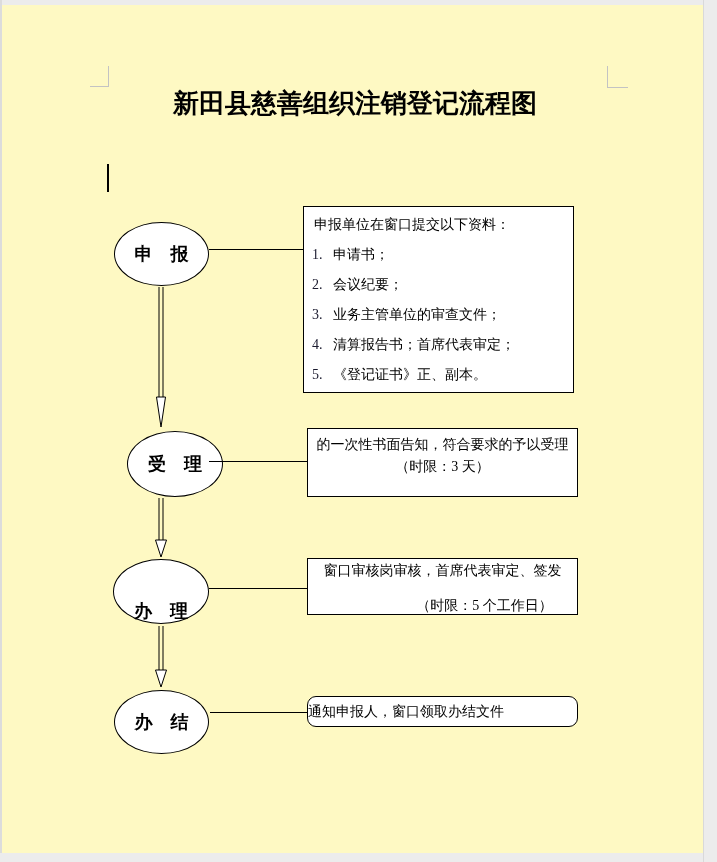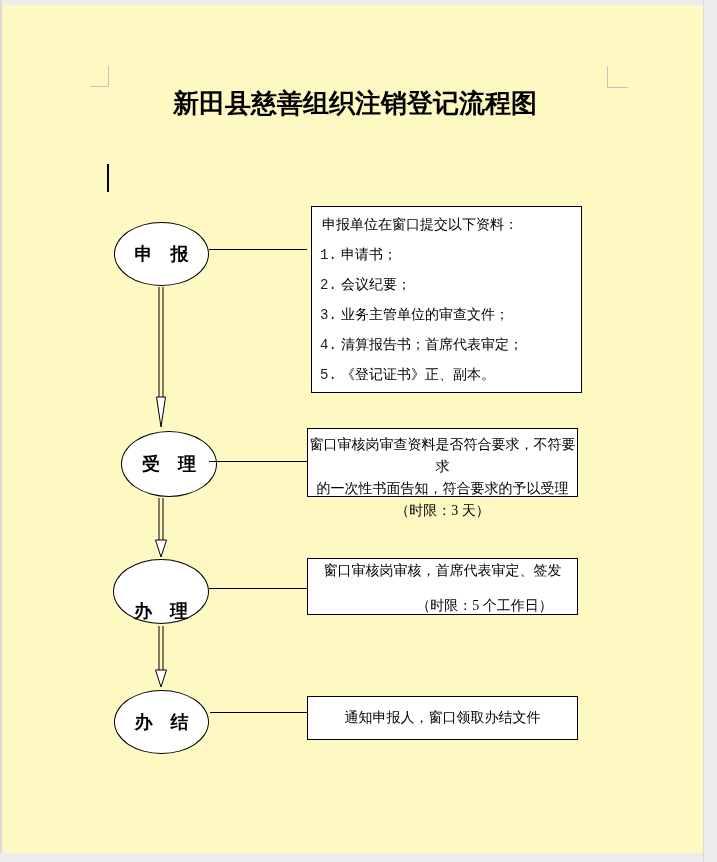--- a/index.html
+++ b/index.html
@@ -33,48 +33,48 @@
 
   .cursor-bar{position:absolute;left:107px;top:164px;width:2px;height:28px;background:#000;}
 
   .ellipse{
     position:absolute;box-sizing:border-box;
     border:1.5px solid #000;border-radius:50%;
     display:flex;align-items:center;justify-content:center;
     font-size:18px;font-weight:bold;background:#fff;
   }
   .ellipse-1{left:114px;top:222px;width:95px;height:64px;}
-  .ellipse-2{left:121px;top:431px;width:96px;height:66px;justify-content:center;}
+  .ellipse-2{left:127px;top:431px;width:96px;height:66px;justify-content:center;}
   .ellipse-3{left:113px;top:559px;width:96px;height:65px;align-items:flex-end;}
   .ellipse-4{left:114px;top:690px;width:95px;height:64px;}
 
   .hline{position:absolute;height:1px;background:#000;}
   .hline-1{left:209px;top:249px;width:98px;}
   .hline-2{left:209px;top:461px;width:98px;}
   .hline-3{left:209px;top:588px;width:98px;}
   .hline-4{left:210px;top:712px;width:97px;}
 
   .varrow{position:absolute;}
   .varrow-1{left:147px;top:287px;}
   .varrow-2{left:147px;top:498px;}
   .varrow-3{left:147px;top:626px;}
 
   .fbox{
     position:absolute;box-sizing:border-box;border:1px solid #000;background:#fff;
     font-size:14px;line-height:20px;
     font-family:"Liberation Serif","DejaVu Serif",serif;
   }
-  .fbox-1{left:311px;top:206px;width:271px;height:187px;padding:8px 12px 0 8px;font-family:Liberation Mono, monospace;}
+  .fbox-1{left:303px;top:206px;width:271px;height:187px;padding:8px 12px 0 8px;}
   .fbox-1 .hdr{margin:0 0 0 2px;}
   .item{display:flex;margin-top:10px;}
   .item .num{width:21px;flex:none;color:#1a1a2e;}
   .fbox-2{left:307px;top:428px;width:271px;height:69px;padding-top:5px;text-align:center;line-height:22px;}
   .fbox-3{left:307px;top:558px;width:271px;height:57px;text-align:center;line-height:23px;}
   .fbox-3 .shift-right{margin-left:84px;margin-top:12px;}
-  .fbox-4{left:307px;top:696px;width:271px;height:44px;display:flex;align-items:center;justify-content:center;}
+  .fbox-4{left:307px;top:696px;width:271px;height:31px;display:flex;align-items:center;border-radius:9px;}
 </style>
 </head>
 <body>
 
 <div class="page">
 
   <div class="edge edge-top"></div>
   <div class="edge edge-left"></div>
   <div class="edge edge-bottom"></div>
   <div class="edge edge-right"></div>
@@ -144,21 +144,20 @@
       <span class="num">4.</span>
       <span>清算报告书；首席代表审定；</span>
     </div>
     <div class="item">
       <span class="num">5.</span>
       <span>《登记证书》正、副本。</span>
     </div>
   </div>
 
   <div class="fbox fbox-2">
-    <div>窗口审核岗审查资料是否符合要求，不符要求</div>
     <div>的一次性书面告知，符合要求的予以受理</div>
     <div>（时限：3 天）</div>
   </div>
 
   <div class="fbox fbox-3">
     <div>窗口审核岗审核，首席代表审定、签发</div>
     <div class="shift-right">（时限：5 个工作日）</div>
   </div>
 
   <div class="fbox fbox-4">

